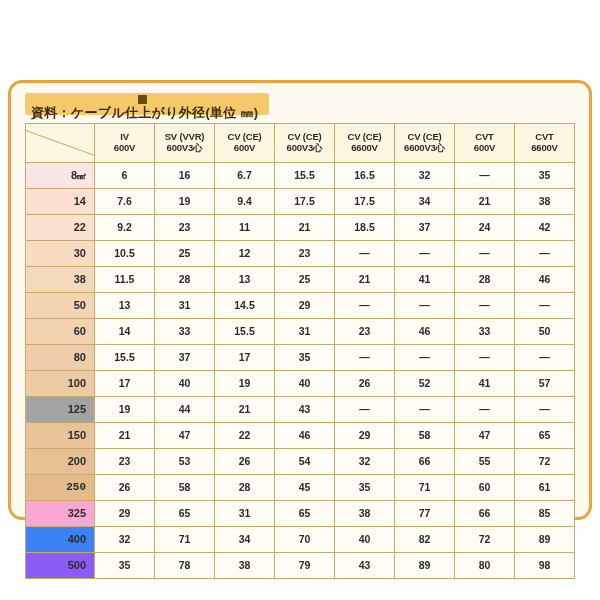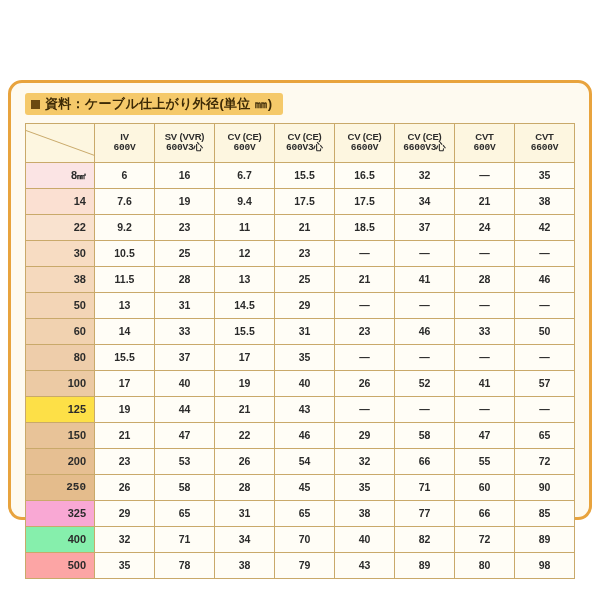--- a/index.html
+++ b/index.html
@@ -28,20 +28,21 @@
     position: absolute;
     left: 14px;
     top: 10px;
     height: 22px;
     background: #f5c96a;
     border-radius: 3px;
     padding: 2px 10px 2px 6px;
     display: flex;
     align-items: center;
     box-sizing: border-box;
+    flex-direction: column;
   }
   .title-square {
     width: 9px;
     height: 9px;
     background: #6b4a10;
     margin-right: 5px;
     flex: 0 0 auto;
   }
   .title-text {
     font-size: 13px;
@@ -72,21 +73,21 @@
     line-height: 1.15;
     background: #fffdf6;
   }
   thead th {
     background: #fdf6e0;
     height: 38px;
     font-size: 9.5px;
     letter-spacing: -0.2px;
   }
   thead th .l1 { display: block; }
-  thead th .l2 { display: block; font-family: Liberation Mono, monospace; }
+  thead th .l2 { display: block; }
   .corner {
     background: #fdf6e0;
     position: relative;
     overflow: hidden;
   }
   .corner .slash {
     position: absolute;
     left: 0; top: 0;
     width: 100%; height: 100%;
   }
@@ -259,21 +260,21 @@
             <td>17</td>
             <td>40</td>
             <td>19</td>
             <td>40</td>
             <td>26</td>
             <td>52</td>
             <td>41</td>
             <td>57</td>
           </tr>
           <tr>
-            <th class="rowhead c-0" style="background: #fde047; padding-left: 16px;">125</th>
+            <th class="rowhead c-0" style="background: #a3a3a3; padding-left: 16px;">125</th>
             <td>19</td>
             <td>44</td>
             <td>21</td>
             <td>43</td>
             <td class="dash">—</td>
             <td class="dash">—</td>
             <td class="dash">—</td>
             <td class="dash">—</td>
           </tr>
           <tr>
@@ -300,46 +301,46 @@
           </tr>
           <tr>
             <th class="rowhead c-0" style="background: rgb(228, 188, 140); font-family: Liberation Mono, monospace;">250</th>
             <td>26</td>
             <td>58</td>
             <td>28</td>
             <td>45</td>
             <td>35</td>
             <td>71</td>
             <td>60</td>
-            <td>90</td>
+            <td>61</td>
           </tr>
           <tr>
             <th class="rowhead c-0" style="background: #f9a8d4;">325</th>
             <td>29</td>
             <td>65</td>
             <td>31</td>
             <td>65</td>
             <td>38</td>
             <td>77</td>
             <td>66</td>
             <td>85</td>
           </tr>
           <tr>
-            <th class="rowhead c-0" style="background: #86efac;">400</th>
+            <th class="rowhead c-0" style="background: #3b82f6;">400</th>
             <td>32</td>
             <td>71</td>
             <td>34</td>
             <td>70</td>
             <td>40</td>
             <td>82</td>
             <td>72</td>
             <td>89</td>
           </tr>
           <tr>
-            <th class="rowhead c-0" style="background: #fca5a5;">500</th>
+            <th class="rowhead c-0" style="background: #8b5cf6;">500</th>
             <td>35</td>
             <td>78</td>
             <td>38</td>
             <td>79</td>
             <td>43</td>
             <td>89</td>
             <td>80</td>
             <td>98</td>
           </tr>
         </tbody>

